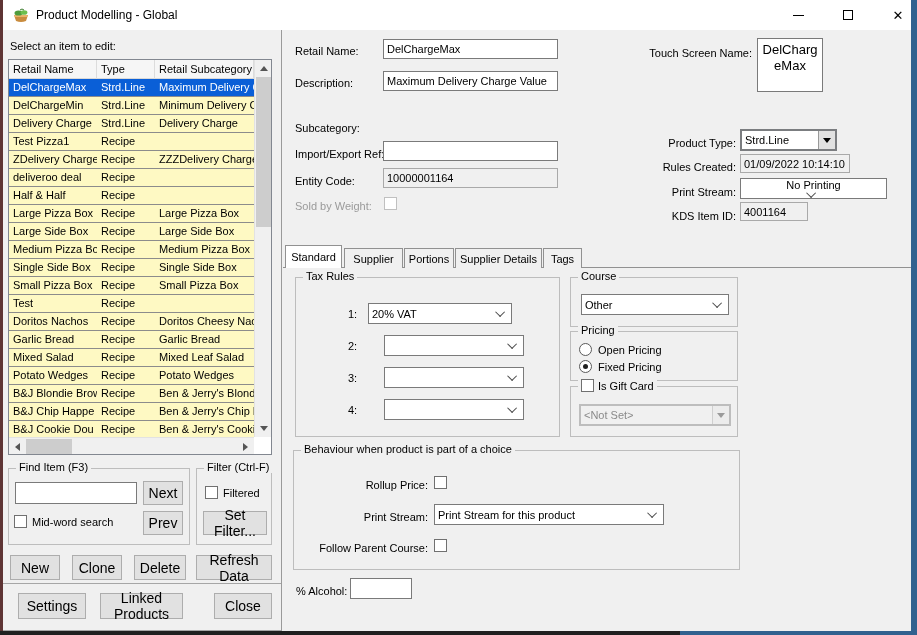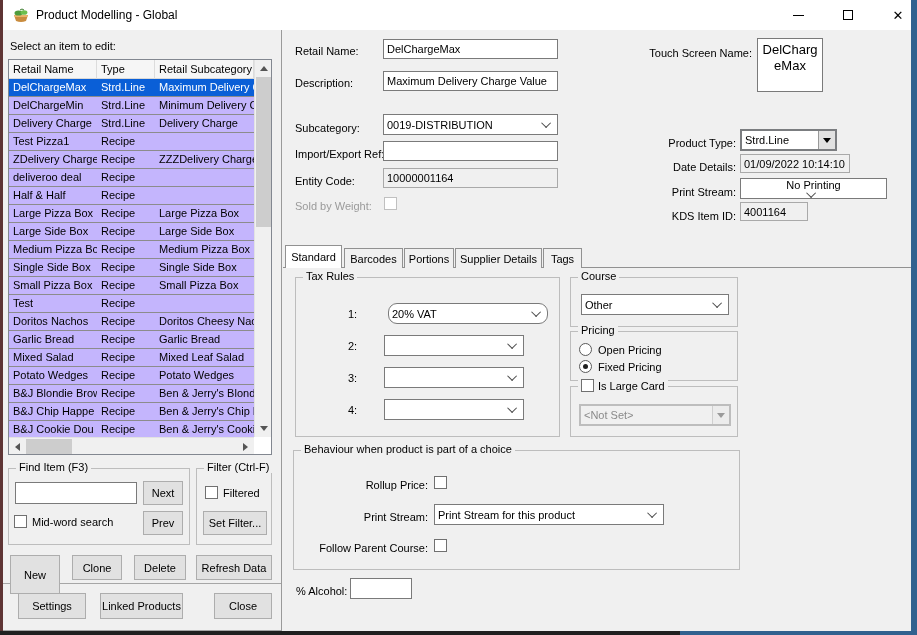--- a/index.html
+++ b/index.html
@@ -44,38 +44,38 @@
   
   .combo3d { position:absolute; border:2px solid #7b7d80; background:#fff; display:flex; align-items:center; cursor:default; }
   .combo3d .val { flex:1; padding:0 3px; white-space:nowrap; overflow:hidden; }
   .combo3d .btn3d { width:17px; align-self:stretch; background:#e1e1e1; border-left:1px solid #999; display:flex; align-items:center; justify-content:center; }
   .tri { width:0; height:0; border-left:4px solid transparent; border-right:4px solid transparent; border-top:5px solid #000; }
   .combo3d.disabled { border-color:#bdbdbd; background:#f0f0f0; color:#8a8a8a; }
   .combo3d.disabled .btn3d { background:#ececec; border-left-color:#cfcfcf; }
   .combo3d.disabled .tri { border-top-color:#9a9a9a; }
 
   
-  .win-btn { position:absolute; background:#e1e1e1; border:1px solid #adadad; font-family:inherit; font-size:11px; display:flex; align-items:center; justify-content:center; cursor:default; }
+  .win-btn { position:absolute; background:#e1e1e1; border:1px solid #adadad; font-family:inherit; font-size:14px; display:flex; align-items:center; justify-content:center; cursor:default; }
 
   
   .grp { position:absolute; border:1px solid #bdbdbd; }
   .grp > .legend { position:absolute; top:-8px; left:7px; background:#f0f0f0; padding:0 3px; white-space:nowrap; }
 
   
   .cb { display:inline-block; width:13px; height:13px; border:1px solid #707070; background:#fff; vertical-align:middle; }
   .cb.disabled { border-color:#c0c0c0; }
   .radio { display:inline-block; width:13px; height:13px; border:1px solid #5a5a5a; border-radius:50%; background:#fff; position:relative; }
   .radio.sel::after { content:""; position:absolute; left:3px; top:3px; width:5px; height:5px; border-radius:50%; background:#202020; }
 
   
   .lv { position:absolute; left:8px; top:59px; width:264px; height:396px; border:1px solid #828790; background:#fff; overflow:hidden; }
   .lv-head { position:absolute; left:0; top:0; width:245px; height:19px; background:#f6f6f6; border-bottom:1px solid #d9d9d9; display:flex; }
   .lv-hcell { padding:3px 0 16px 4px; border-right:1px solid #dcdcdc; white-space:nowrap; overflow:hidden; }
   .lv-body { position:absolute; left:0; top:19px; width:245px; }
-  .lv-row { display:flex; height:18px; border-bottom:1px solid #8c8c8c; background:#c4b5fd; }
+  .lv-row { display:flex; height:18px; border-bottom:1px solid #8c8c8c; background:#fef9c3; }
   .lv-row.selected { background:#0a5fd7; color:#fff; }
   .lv-cell { padding:2px 0 0 4px; white-space:nowrap; overflow:hidden; }
   .c0 { width:88px; } .c1 { width:58px; } .c2 { width:99px; }
 
   
   .vsb { position:absolute; right:0; top:0; width:17px; height:377px; background:#f0f0f0; border-left:1px solid #e2e2e2; }
   .vsb .arrow-up, .vsb .arrow-down { position:absolute; left:0; width:17px; height:17px; display:flex; align-items:center; justify-content:center; }
   .vsb .arrow-up { top:0; } .vsb .arrow-down { bottom:0; }
   .vsb .thumb { position:absolute; left:1px; top:17px; width:15px; height:150px; background:#cdcdcd; }
   .hsb { position:absolute; left:0; bottom:0; width:245px; height:17px; background:#f0f0f0; border-top:1px solid #e2e2e2; }
@@ -263,40 +263,36 @@
     <button class="win-btn" style="left:134px; top:42px; width:40px; height:24px;">Prev</button>
   </div>
 
   <div class="grp" style="left:196px; top:468px; width:76px; height:77px;">
     <span class="legend">Filter (Ctrl-F)</span>
     <span class="cb" style="position:absolute; left:8px; top:17px;"></span>
     <span class="lbl" style="left:26px; top:18px;">Filtered</span>
     <button class="win-btn" style="left:6px; top:42px; width:64px; height:24px;">Set Filter...</button>
   </div>
 
-  <button class="win-btn" style="left:10px; top:555px; width:50px; height:39px;">New</button>
+  <button class="win-btn" style="left:10px; top:555px; width:50px; height:25px;">New</button>
   <button class="win-btn" style="left:72px; top:555px; width:50px; height:25px;">Clone</button>
   <button class="win-btn" style="left:134px; top:555px; width:52px; height:25px;">Delete</button>
   <button class="win-btn" style="left:196px; top:555px; width:76px; height:25px;">Refresh Data</button>
 
   <button class="win-btn" style="left:18px; top:593px; width:68px; height:26px;">Settings</button>
   <button class="win-btn" style="left:100px; top:593px; width:83px; height:26px;">Linked Products</button>
   <button class="win-btn" style="left:214px; top:593px; width:58px; height:26px;">Close</button>
 
   <span class="lbl" style="left:295px; top:45px;">Retail Name:</span>
   <input class="tin" style="left: 383px; top: 39px; width: 175px; height: 20px;" value="DelChargeMax">
 
   <span class="lbl" style="left:295px; top:77px;">Description:</span>
   <input class="tin" style="left: 383px; top: 71px; width: 175px; height: 20px;" value="Maximum Delivery Charge Value">
 
   <span class="lbl" style="left:295px; top:122px;">Subcategory:</span>
-  <div class="combo" style="left:383px; top:114px; width:175px; height:21px;">
-    <span class="val">0019-DISTRIBUTION</span>
-    <span class="chev"></span>
-  </div>
 
   <span class="lbl" style="left:295px; top:148px;">Import/Export Ref:</span>
   <input class="tin" style="left: 383px; top: 141px; width: 175px; height: 20px;" value="">
 
   <span class="lbl" style="left:295px; top:175px;">Entity Code:</span>
   <input class="tin ro" style="left: 383px; top: 168px; width: 175px; height: 20px;" readonly="" value="10000001164">
 
   <span class="lbl gray" style="left:295px; top:200px;">Sold by Weight:</span>
   <span class="cb disabled" style="position:absolute; left:384px; top:197px;"></span>
 
@@ -304,43 +300,43 @@
   <div class="ts-box">DelChargeMax</div>
 
   <span class="r-lbl" style="left:648px; top:137px; width:88px;">Product Type:</span>
   <div class="combo3d" style="left:740px; top:129px; width:97px; height:22px;">
     <span class="val">Strd.Line</span>
     <span class="btn3d">
         <span class="tri"></span>
       </span>
   </div>
 
-  <span class="r-lbl" style="left:648px; top:161px; width:88px;">Date Details:</span>
+  <span class="r-lbl" style="left:648px; top:161px; width:88px;">Rules Created:</span>
   <input class="tin ro" style="left: 740px; top: 154px; width: 110px; height: 19px;" readonly="" value="01/09/2022 10:14:10">
 
   <span class="r-lbl" style="left:648px; top:186px; width:88px;">Print Stream:</span>
   <div class="combo" style="left:740px; top:178px; width:147px; height:21px;flex-direction:column;">
     <span class="val">No Printing</span>
     <span class="chev"></span>
   </div>
 
   <span class="r-lbl" style="left:648px; top:210px; width:88px;">KDS Item ID:</span>
   <input class="tin ro" style="left: 740px; top: 202px; width: 68px; height: 19px;" readonly="" value="4001164">
 
   <div class="tabline"></div>
   <div class="tab active" style="left:285px; top:245px; width:57px; height:23px;">Standard</div>
-  <div class="tab" style="left:344px; top:248px; width:59px; height:20px;">Barcodes</div>
+  <div class="tab" style="left:344px; top:248px; width:59px; height:20px;">Supplier</div>
   <div class="tab" style="left:404px; top:248px; width:50px; height:20px;">Portions</div>
   <div class="tab" style="left:455px; top:248px; width:87px; height:20px;">Supplier Details</div>
   <div class="tab" style="left:543px; top:248px; width:39px; height:20px;">Tags</div>
 
   <div class="grp" style="left:295px; top:277px; width:265px; height:160px;">
     <span class="legend">Tax Rules</span>
     <span class="lbl" style="left:52px; top:30px;">1:</span>
-    <div class="combo" style="left:92px; top:25px; width:160px; height:21px;border-radius:9px;">
+    <div class="combo" style="left:72px; top:25px; width:144px; height:21px;">
       <span class="val">20% VAT</span>
         <span class="chev"></span>
     </div>
     <span class="lbl" style="left:52px; top:62px;">2:</span>
     <div class="combo" style="left:88px; top:57px; width:140px; height:21px;">
       <span class="val"></span>
         <span class="chev"></span>
     </div>
     <span class="lbl" style="left:52px; top:94px;">3:</span>
     <div class="combo" style="left:88px; top:89px; width:140px; height:21px;">
@@ -366,21 +362,21 @@
     <span class="legend">Pricing</span>
     <span class="radio" style="position:absolute; left:8px; top:11px;"></span>
     <span class="lbl" style="left:27px; top:12px;text-align:center;">Open Pricing</span>
     <span class="radio sel" style="position:absolute; left:8px; top:28px;"></span>
     <span class="lbl" style="left:27px; top:29px;">Fixed Pricing</span>
   </div>
 
   <div class="grp" style="left:570px; top:386px; width:168px; height:51px;">
     <span class="legend" style="display:flex; align-items:center; gap:4px;">
       <span class="cb"></span>
-      <span>Is Large Card</span>
+      <span>Is Gift Card</span>
     </span>
     <div class="combo3d disabled" style="left:8px; top:17px; width:152px; height:22px;">
       <span class="val">&lt;Not Set&gt;</span>
       <span class="btn3d">
           <span class="tri"></span>
         </span>
     </div>
   </div>
 
   <div class="grp" style="left:293px; top:450px; width:447px; height:120px;">

